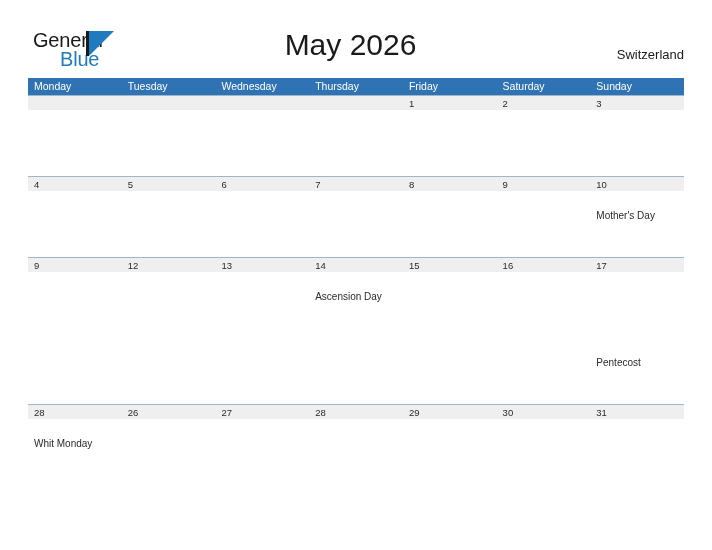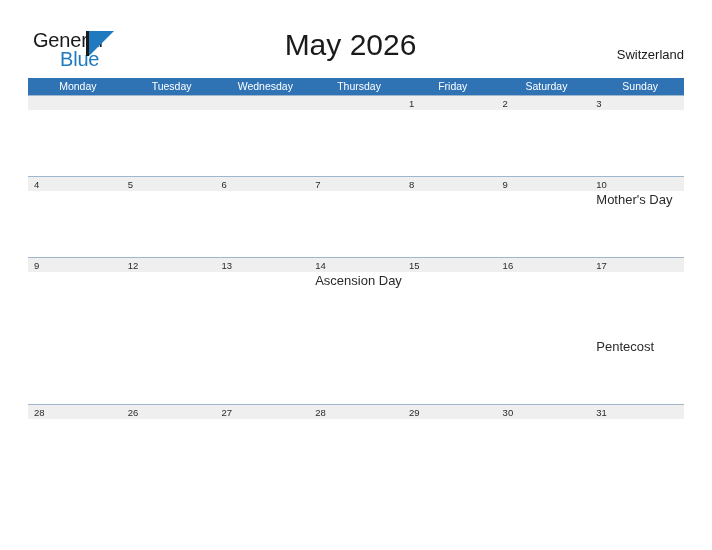--- a/index.html
+++ b/index.html
@@ -120,21 +120,20 @@
     background: #2f73b5;
   }
 
   .dow-cell {
     flex: 1 1 0;
     color: #ffffff;
     font-size: 10.5px;
     line-height: 17px;
     padding-left: 6px;
     white-space: nowrap;
-    text-align: center;
   }
 
   .week {
     width: 100%;
   }
 
   .week-nums {
     display: flex;
     width: 100%;
     height: 15px;
@@ -161,24 +160,25 @@
     background: #ffffff;
   }
 
   .body-cell {
     flex: 1 1 0;
     padding-left: 6px;
     padding-top: 3px;
   }
 
   .event {
-    font-size: 13px;
+    font-size: 10px;
     line-height: 11px;
     color: #2a2a2a;
     white-space: nowrap;
+    margin-top: 16px;
   }
 </style>
 </head>
 <body>
 
 <div class="page">
 
   <div class="topbar">
 
     <div class="logo">
@@ -344,20 +344,23 @@
         <div class="num-cell">28</div>
         <div class="num-cell">26</div>
         <div class="num-cell">27</div>
         <div class="num-cell">28</div>
         <div class="num-cell">29</div>
         <div class="num-cell">30</div>
         <div class="num-cell">31</div>
       </div>
       <div class="week-body">
         <div class="body-cell">
+            <div class="event">Whit Monday</div>
+          </div>
+        <div class="body-cell">
             <div class="event"></div>
           </div>
         <div class="body-cell">
             <div class="event"></div>
           </div>
         <div class="body-cell">
             <div class="event"></div>
           </div>
         <div class="body-cell">
             <div class="event"></div>

